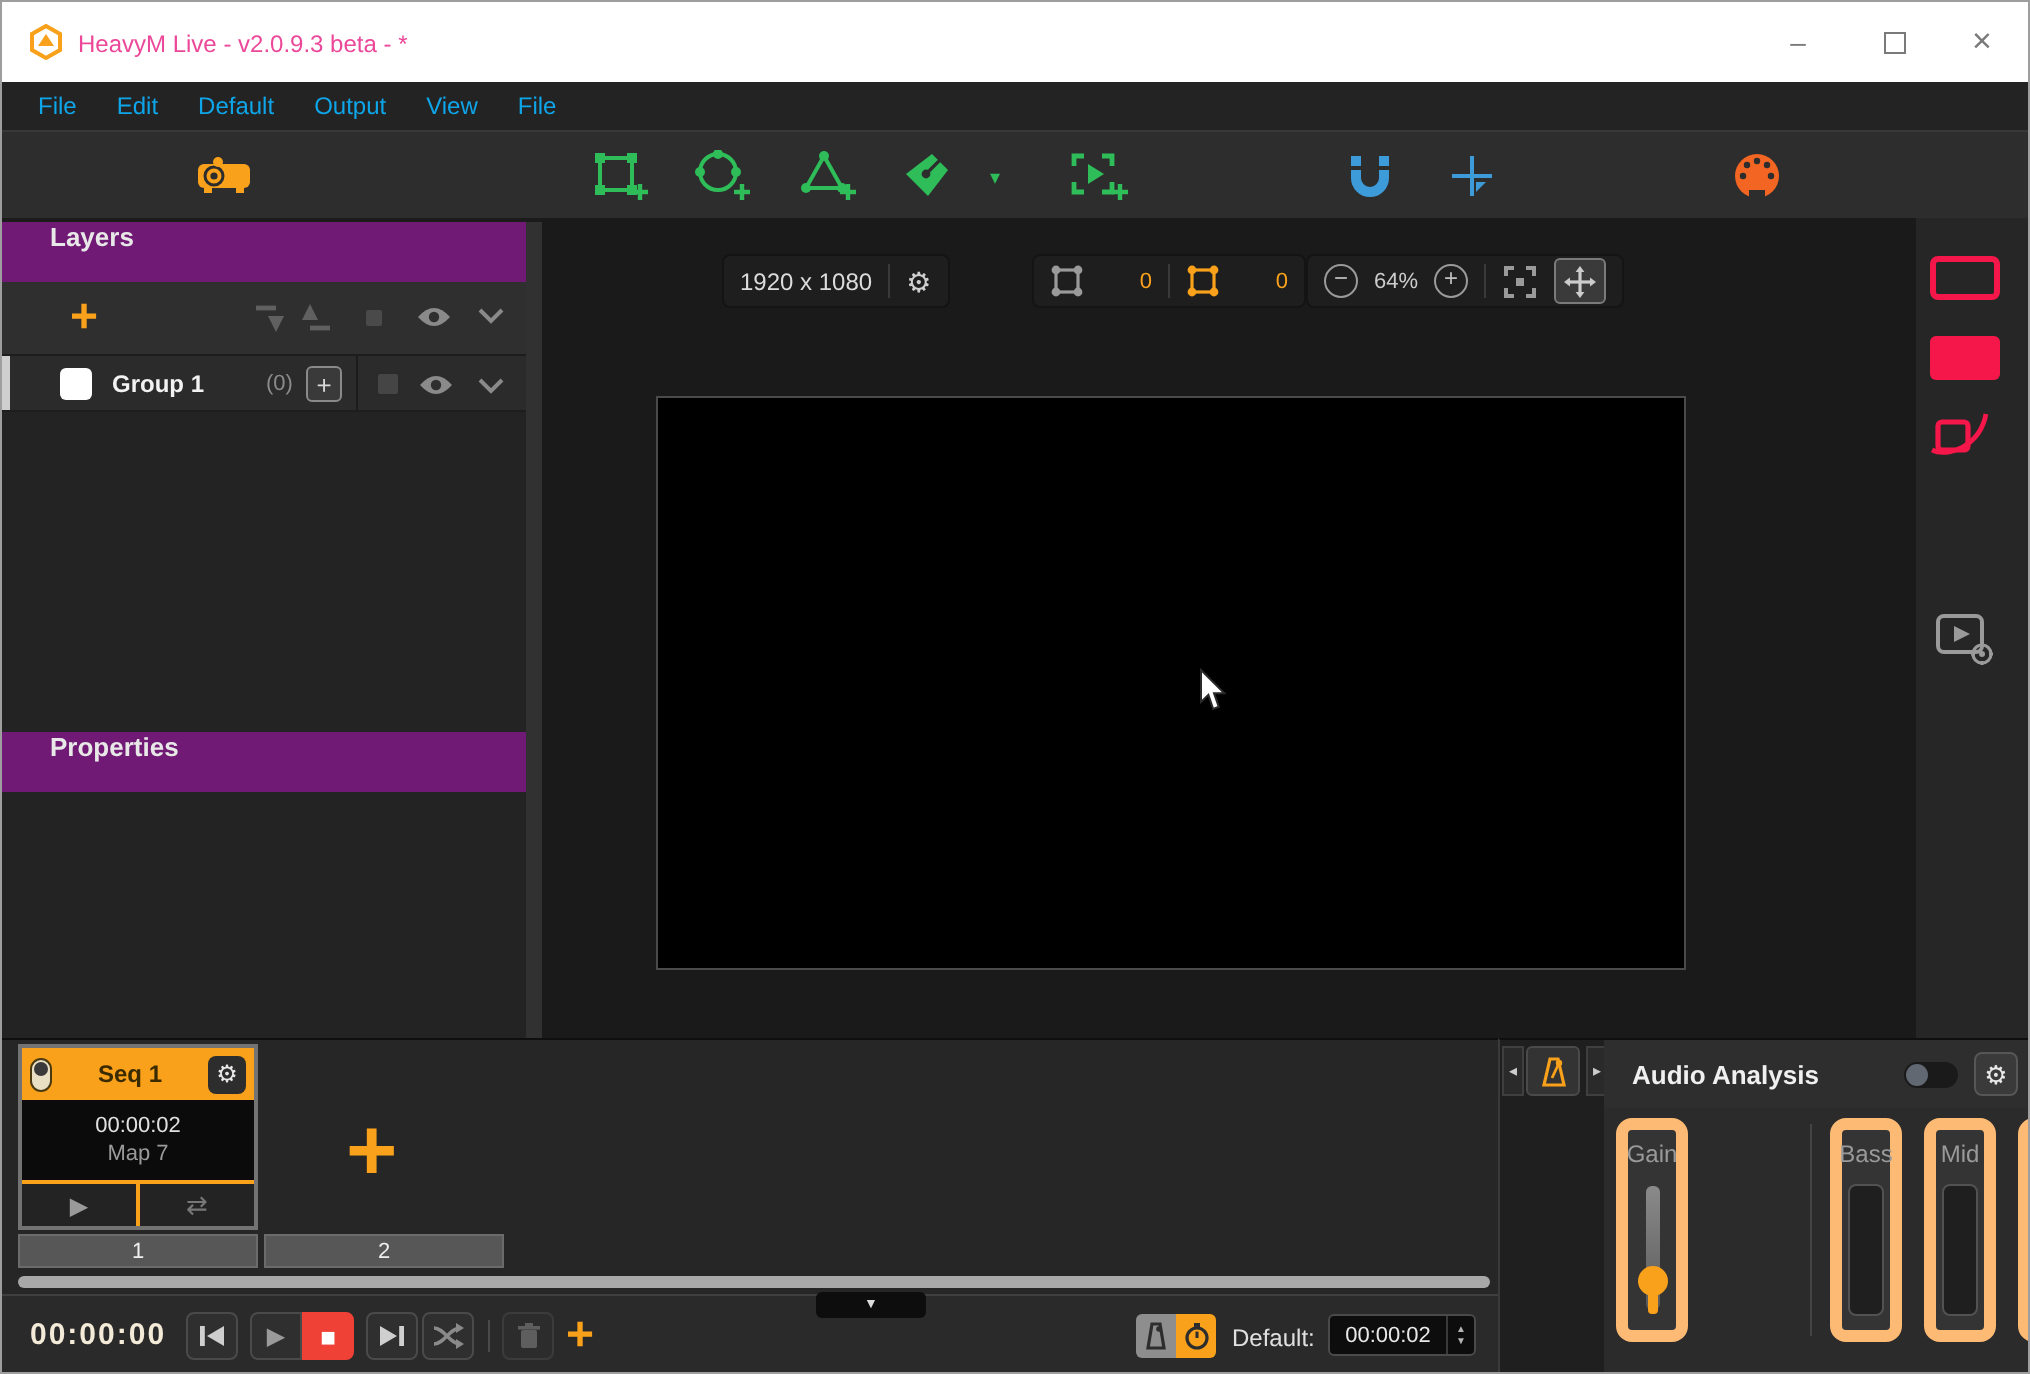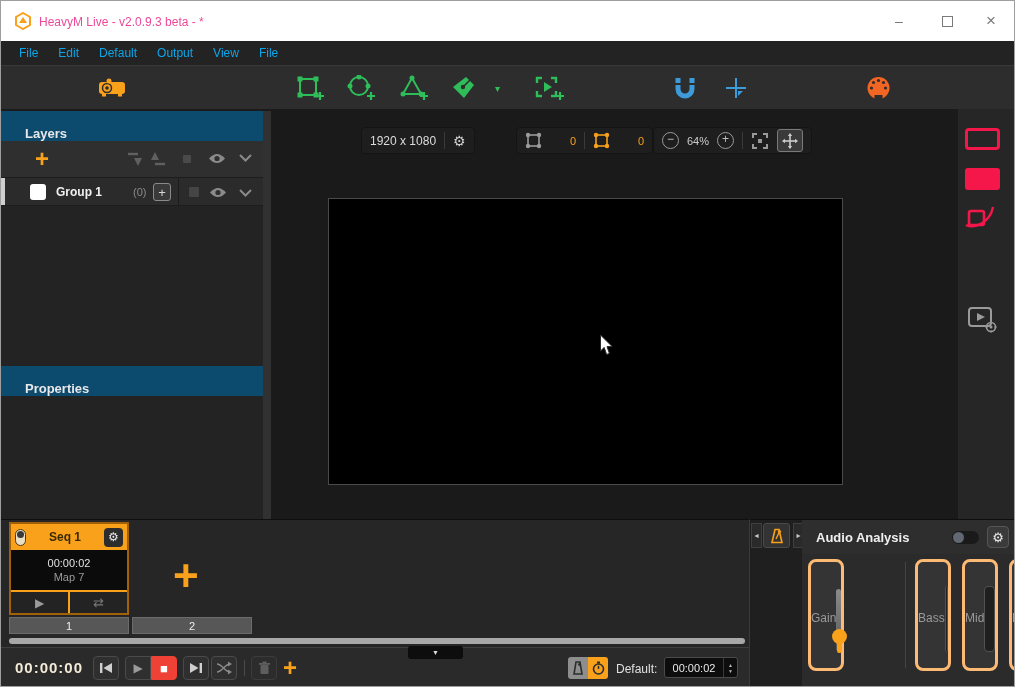--- a/index.html
+++ b/index.html
@@ -24,23 +24,23 @@
   .menu-item { color:#0ea5e9; font-size:12px; padding:4px 10px; }
 
   
   .toolbar { left:0; top:64px; width:100%; height:44px; background:#2d2d2d;
              border-top:1px solid #383838; }
   .tool { display:flex; align-items:center; justify-content:center; }
   .tb-sep { left:519px; top:74px; width:1px; height:24px; background:#4a4a4a; }
   .caret { color:#2ebd59; font-size:10px; }
 
   
-  .panel-header { left:0; width:262px; height:30px; background:#0c4a6e;
+  .panel-header { left:0; width:262px; height:30px; background:#701a75;
                   color:#e8e8e8; font-size:13px; font-weight:bold;
-                  display:flex; align-items:flex-end; padding-left:24px; }
+                  display:flex; align-items:flex-start; padding-left:24px; }
   .layers-toolbar { left:0; top:140px; width:262px; height:36px; background:#2f2f2f; }
   .panel-body { left:0; width:262px; background:#232323; }
   .scroll-gutter { left:262px; top:110px; width:8px; height:408px; background:#313131; }
   .orange-plus { color:#f9a11b; font-weight:bold; }
   .group-row { left:0; top:176px; width:262px; height:29px; background:#2b2b2b;
                border-top:1px solid #1d1d1d; border-bottom:1px solid #1d1d1d; }
   .row-accent { left:0; top:0; width:4px; height:100%; background:#cfcfcf; }
   .grp-check { left:29px; top:6px; width:16px; height:16px; background:#ffffff;
                border-radius:3px; }
   .grp-name { left:55px; top:7px; color:#f2f2f2; font-size:12px; font-weight:bold; }
@@ -70,21 +70,21 @@
   
   .right-sidebar { left:957px; top:108px; width:57px; height:410px; background:#262626; }
   .red-outline { left:964px; top:127px; width:35px; height:22px;
                  border:3px solid #f5164a; border-radius:4px; }
   .red-filled { left:964px; top:167px; width:35px; height:22px;
                 background:#f5164a; border-radius:3px; }
 
   
   .seq-area { left:0; top:518px; width:748px; height:169px; background:#262626;
               border-top:1px solid #0f0f0f; }
-  .seq-clip { left:8px; top:2px; width:120px; height:93px; border:2px solid #a16207;
+  .seq-clip { left:8px; top:2px; width:120px; height:93px; border:2px solid #737373;
               background:#0b0b0b; }
   .seq-header { left:0; top:0; width:100%; height:26px; background:#f9a11b;
                 display:flex; align-items:center; padding:0 4px; }
   .seq-toggle { width:11px; height:17px; background:#e9dfc4; border-radius:6px;
                 border:1px solid #4a3a10; position:relative; }
   .seq-toggle .knob { position:absolute; left:1px; top:1px; width:7px; height:7px;
                       background:#3a3a3a; border-radius:50%; }
   .seq-name { flex:1; text-align:center; color:#3a2a00; font-size:12px; font-weight:bold; }
   .seq-gear { width:19px; height:19px; background:#2d2d2d; border-radius:4px;
               color:#e8e8e8; font-size:12px; display:flex; align-items:center;
@@ -148,22 +148,22 @@
   .audio-header { left:0; top:0; width:100%; height:34px; background:#2e2e2e;
                   display:flex; align-items:center; padding:0 8px 0 14px; }
   .audio-title { color:#f0f0f0; font-size:13px; font-weight:bold; flex:1; }
   .toggle { width:27px; height:13px; background:#1a1a1a; border-radius:7px;
             position:relative; margin-right:8px; }
   .toggle .knob { position:absolute; left:1px; top:1px; width:11px; height:11px;
                   background:#616872; border-radius:50%; }
   .audio-gear { width:22px; height:22px; background:#3a3a3a; border:1px solid #565656;
                 border-radius:4px; color:#e8e8e8; font-size:13px; display:flex;
                 align-items:center; justify-content:center; }
-  .fader { top:39px; width:36px; height:112px; border:3px solid #fdba74; border-radius:8px;
-           background:#343434; display:flex; align-items:center; }
+  .fader { top:39px; width:36px; height:112px; border:6px solid #fdba74; border-radius:8px;
+           background:#343434; display:flex; flex-direction:column; align-items:center; }
   .fader-label { color:#9a9a9a; font-size:12px; margin-top:5px; }
   .fader-divider { left:103px; top:42px; width:1px; height:106px; background:#444444; }
   .gain-track { width:7px; height:62px; background:linear-gradient(#8a8a8a,#5a5a5a);
                 border-radius:3px; margin-top:9px; position:relative; }
   .gain-handle { position:absolute; left:-4px; top:40px; width:15px; height:15px;
                  background:#f9a11b; border-radius:50%; }
   .gain-stem { position:absolute; left:1px; top:47px; width:5px; height:17px;
                background:#f9a11b; border-radius:2px; }
   .meter { width:18px; height:66px; background:#1f1f1f; border:1px solid #525252;
            border-radius:4px; margin-top:8px; }

